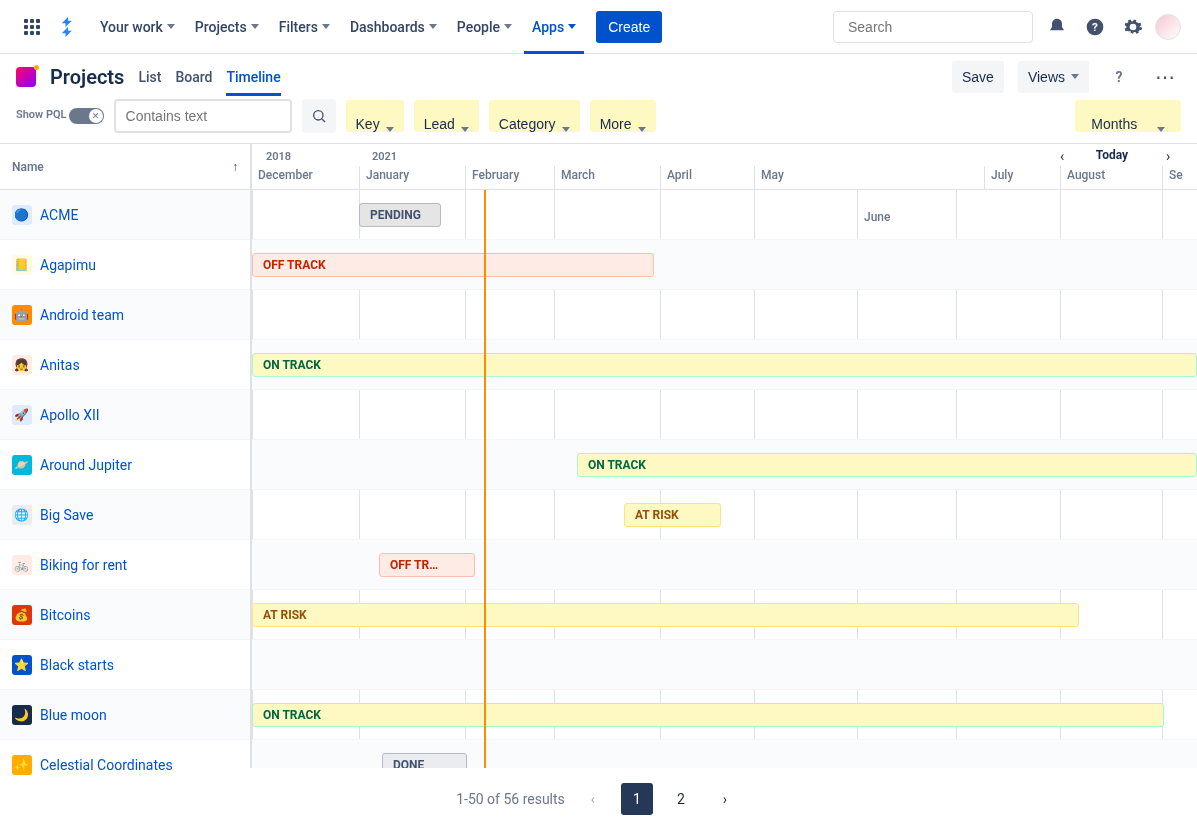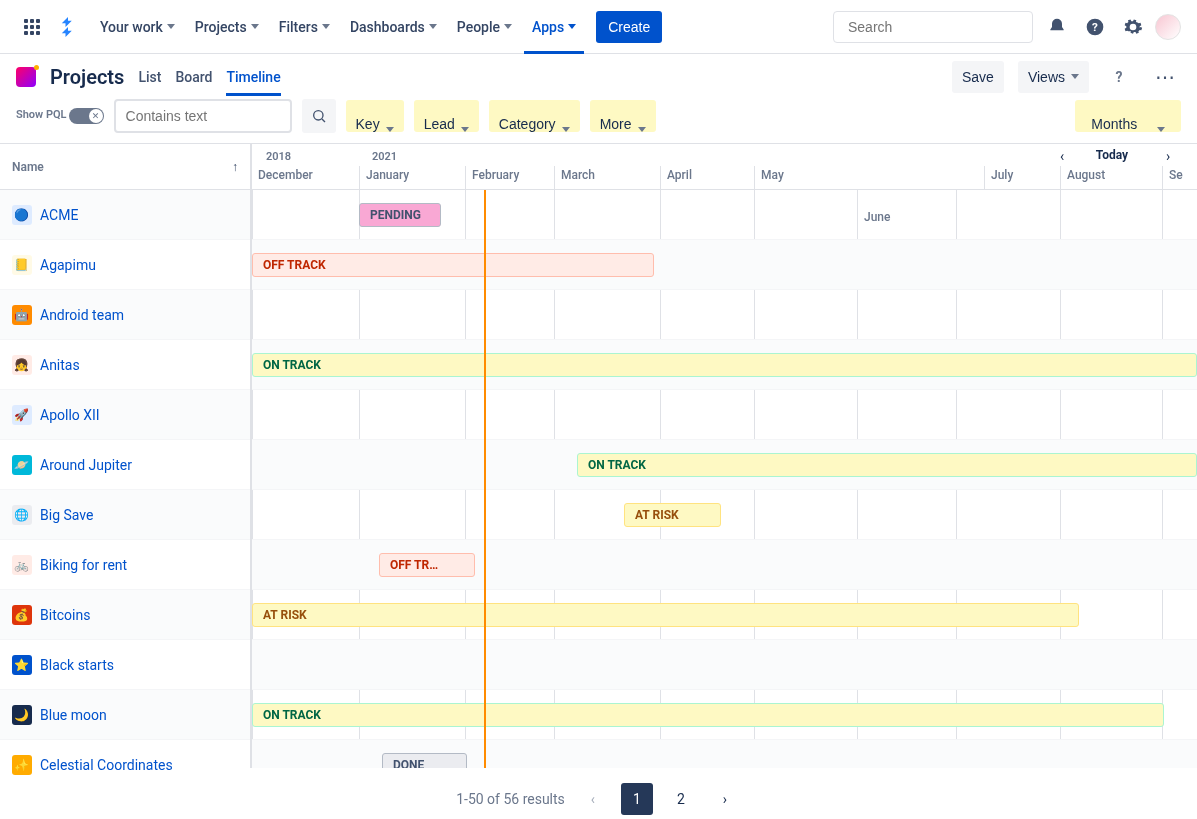--- a/index.html
+++ b/index.html
@@ -62,21 +62,21 @@
 .today-marker { position:absolute; top:4px; font-size:12px; font-weight:700; color:#172B4D; text-align:center; width:60px;}
 .nav-arrow { position:absolute; top:4px; font-size:14px; color:#172B4D; cursor:pointer; width:20px; text-align:center;}
 
 .grid-body { position:absolute; top:46px; left:0; right:0; bottom:0; }
 .grid-row { position:absolute; left:0; right:0; height:50px; border-bottom:1px solid #F4F5F7; }
 .grid-row.odd { background:#FAFBFC; }
 .vline { position:absolute; top:0; bottom:0; width:1px; background:#DFE1E6; }
 .today-line { position:absolute; top:0; bottom:0; width:2px; background:#FF8B00; z-index:2;}
 
 .bar { position:absolute; height:24px; border-radius:3px; display:flex; align-items:center; padding:0 10px; font-size:12px; font-weight:700; top:13px; white-space:nowrap; overflow:hidden;}
-.bar.pending { background:#f9a8d4; border:1px solid #B3BAC5; color:#42526E; }
+.bar.pending { background:#e5e5e5; border:1px solid #B3BAC5; color:#42526E; }
 .bar.offtrack { background:#FFEBE6; border:1px solid #FFBDAD; color:#BF2600; }
 .bar.ontrack { background:#fef9c3; border:1px solid #ABF5D1; color:#006644; }
 .bar.atrisk { background:#fef9c3; border:1px solid #FFE380; color:#974F0C; }
 .bar.done { background:#EBECF0; border:1px solid #B3BAC5; color:#42526E; }
 
 
 .footer { position:absolute; bottom:0; left:0; right:0; height:42px; background:#fff; display:flex; align-items:center; justify-content:center; gap:12px; border-top:1px solid #fff; z-index:5;}
 .footer-text { color:#6B778C; }
 .page-btn { width:32px; height:32px; display:flex; align-items:center; justify-content:center; border-radius:3px; cursor:pointer; }
 .page-btn.active { background:#253858; color:#fff; }

